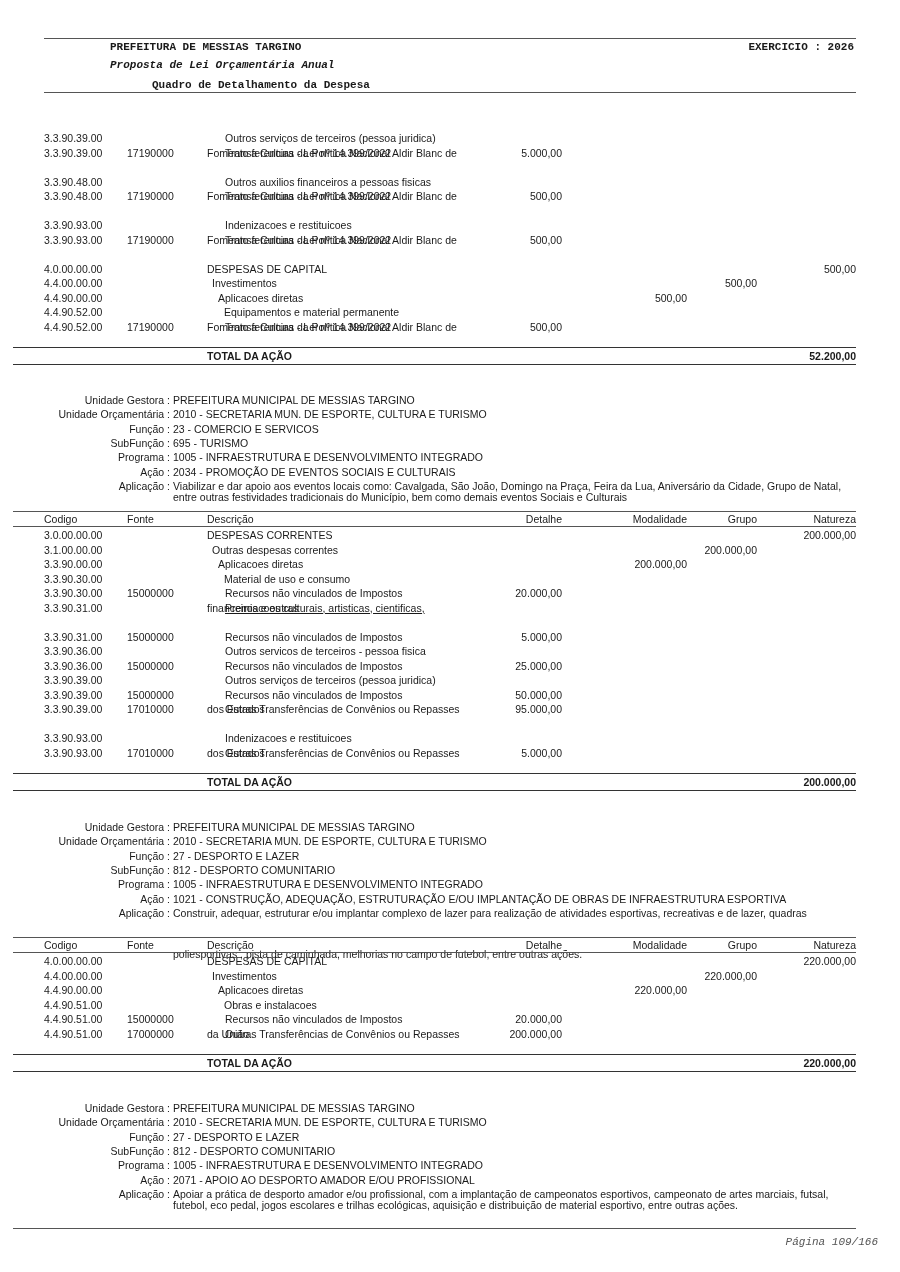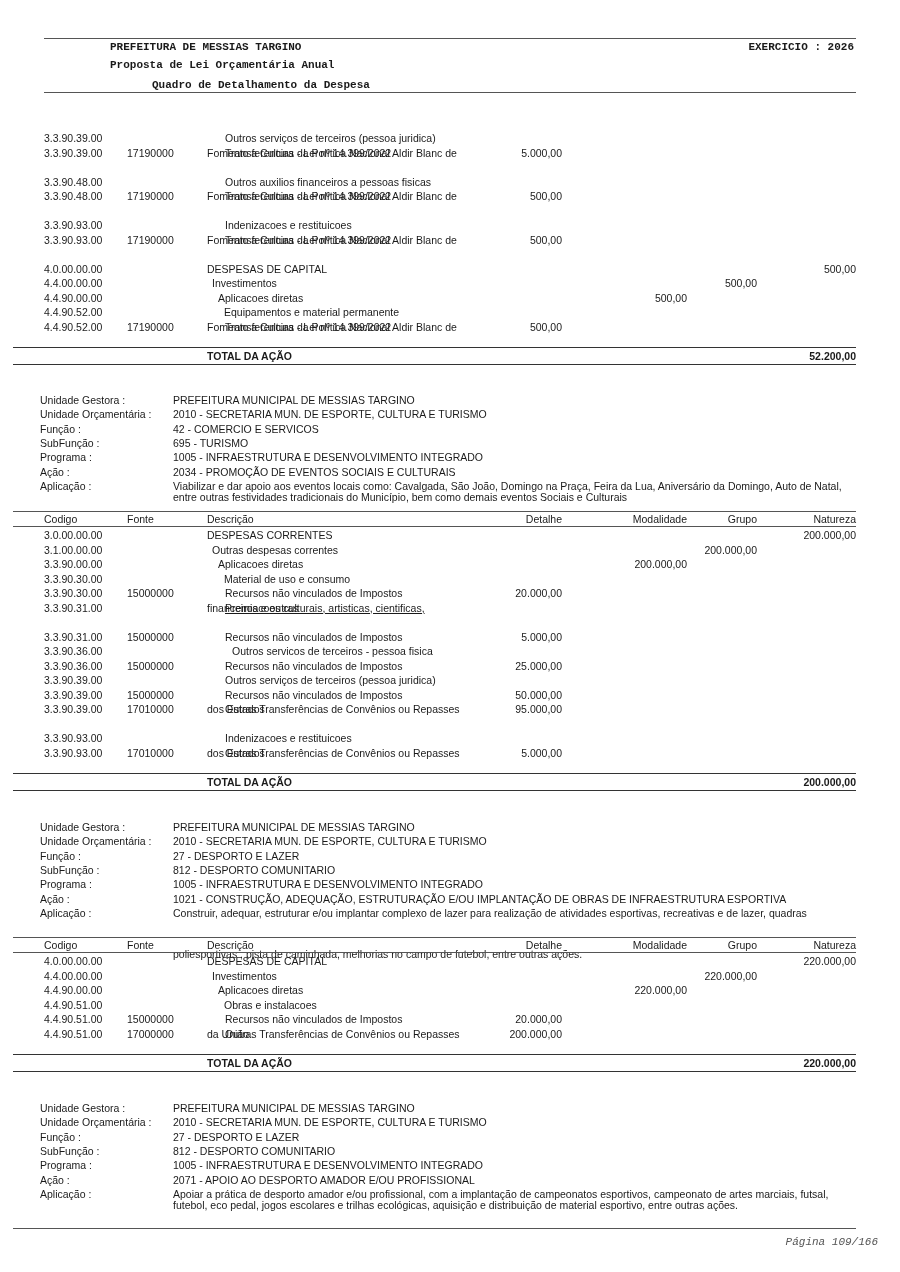--- a/index.html
+++ b/index.html
@@ -15,32 +15,32 @@
   .c-desc { left: 163px; }
   .c-det { right: 294px; text-align: right; }
   .c-mod { right: 169px; text-align: right; }
   .c-grp { right: 99px; text-align: right; }
   .c-nat { right: 0; text-align: right; }
   .wrap { position: absolute; left: 163px; top: 14px; white-space: nowrap; }
   .bold { font-weight: bold; }
   .sep { position: absolute; left: 13px; width: 843px; border-top: 1.5px solid #333; }
   .thin { position: absolute; left: 13px; width: 843px; border-top: 1px solid #555; }
   .meta { position: absolute; line-height: 14.3px; white-space: nowrap; }
-  .meta .lbl { position: absolute; text-align: left; width: 130px; }
+  .meta .lbl { position: absolute; text-align: right; width: 130px; }
   .meta .val { position: absolute; left: 133px; }
   .theadrow { position: absolute; left: 44px; width: 812px; height: 14px; line-height: 14px; }
   .theadrow > span { position: absolute; top: 0; }
 </style>
 </head>
 <body>
 
 <div class="hline" style="top:38px;"></div>
 <div class="mono" style="left:110px; top:41px;">PREFEITURA DE MESSIAS TARGINO</div>
 <div class="mono" style="right:46px; top:41px;">EXERCICIO : 2026</div>
-<div class="mono" style="left:110px; top:59px;">Proposta de Lei Orçamentária Anual</div>
+<div class="mono" style="left:110px; top:59px;font-style:italic;">Proposta de Lei Orçamentária Anual</div>
 <div class="mono" style="left:110px; top:79px;padding-left:42px;">Quadro de Detalhamento da Despesa</div>
 <div class="hline" style="top:92px;"></div>
 
 <div id="sec1">
     <div class="row" style="top:131px;">
       <span class="c-cod">3.3.90.39.00</span>
       <span class="c-fon"></span>
       <span class="c-desc" style="left:181px;">Outros serviços de terceiros (pessoa juridica)</span>
       <span class="c-det"></span>
       <span class="c-mod"></span>
@@ -149,29 +149,29 @@
     <div class="sep" style="top:363.5px;"></div>
   </div>
 
 <div id="sec2meta">
     <div class="meta" style="left:40px; top:393px; width:820px; height:120px;">
       <span class="lbl" style="top:0px;">Unidade Gestora :</span>
       <span class="val" style="top:0px;">PREFEITURA MUNICIPAL DE MESSIAS TARGINO</span>
       <span class="lbl" style="top:14.3px;">Unidade Orçamentária :</span>
       <span class="val" style="top:14.3px;">2010 - SECRETARIA MUN. DE ESPORTE, CULTURA E TURISMO</span>
       <span class="lbl" style="top:28.6px;">Função :</span>
-      <span class="val" style="top:28.6px;">42 - COMERCIO E SERVICOS</span>
+      <span class="val" style="top:28.6px;">23 - COMERCIO E SERVICOS</span>
       <span class="lbl" style="top:42.900000000000006px;">SubFunção :</span>
       <span class="val" style="top:42.900000000000006px;">695 - TURISMO</span>
       <span class="lbl" style="top:57.2px;">Programa :</span>
       <span class="val" style="top:57.2px;">1005 - INFRAESTRUTURA E DESENVOLVIMENTO INTEGRADO</span>
       <span class="lbl" style="top:71.5px;">Ação :</span>
       <span class="val" style="top:71.5px;">2034 - PROMOÇÃO DE EVENTOS SOCIAIS E CULTURAIS</span>
       <span class="lbl" style="top:85.80000000000001px;">Aplicação :</span>
-      <span class="val" style="top:85.80000000000001px;">Viabilizar e dar apoio aos eventos locais como: Cavalgada, São João, Domingo na Praça, Feira da Lua, Aniversário da Domingo, Auto de Natal,</span>
+      <span class="val" style="top:85.80000000000001px;">Viabilizar e dar apoio aos eventos locais como: Cavalgada, São João, Domingo na Praça, Feira da Lua, Aniversário da Cidade, Grupo de Natal,</span>
       <span class="val" style="top:96.80000000000001px;">entre outras festividades tradicionais do Município, bem como demais eventos Sociais e Culturais</span>
     </div>
   </div>
 <div id="sec2">
     <div class="thin" style="top:511px;"></div>
     <div class="theadrow" style="top:512px;">
       <span class="c-cod">Codigo</span>
       <span class="c-fon">Fonte</span>
       <span class="c-desc">Descrição</span>
       <span class="c-det">Detalhe</span>
@@ -240,21 +240,21 @@
       <span class="c-fon">15000000</span>
       <span class="c-desc" style="left:181px;">Recursos não vinculados de Impostos</span>
       <span class="c-det">5.000,00</span>
       <span class="c-mod"></span>
       <span class="c-grp"></span>
       <span class="c-nat"></span>
     </div>
     <div class="row" style="top:644px;">
       <span class="c-cod">3.3.90.36.00</span>
       <span class="c-fon"></span>
-      <span class="c-desc" style="left:188px;">Outros servicos de terceiros - pessoa fisica</span>
+      <span class="c-desc" style="left:181px;">Outros servicos de terceiros - pessoa fisica</span>
       <span class="c-det"></span>
       <span class="c-mod"></span>
       <span class="c-grp"></span>
       <span class="c-nat"></span>
     </div>
     <div class="row" style="top:658.5px;">
       <span class="c-cod">3.3.90.36.00</span>
       <span class="c-fon">15000000</span>
       <span class="c-desc" style="left:181px;">Recursos não vinculados de Impostos</span>
       <span class="c-det">25.000,00</span>

